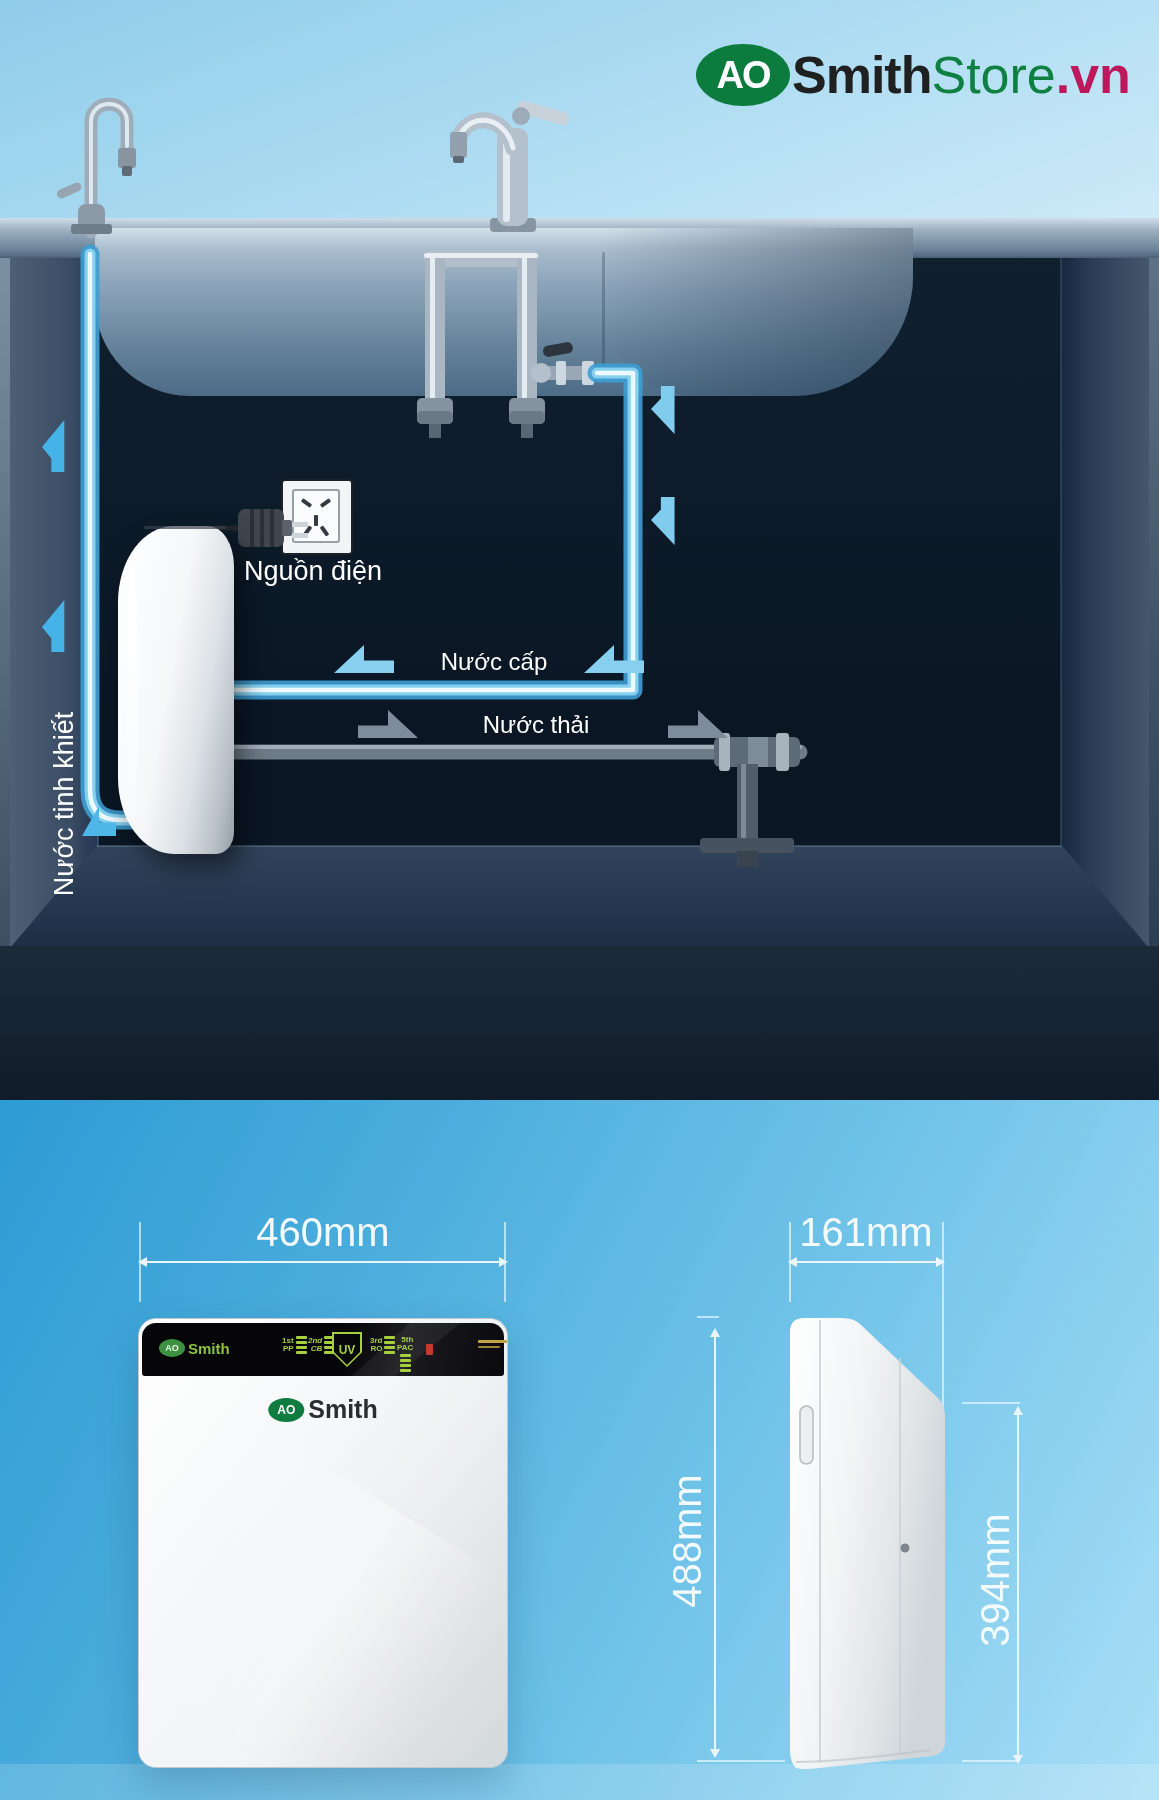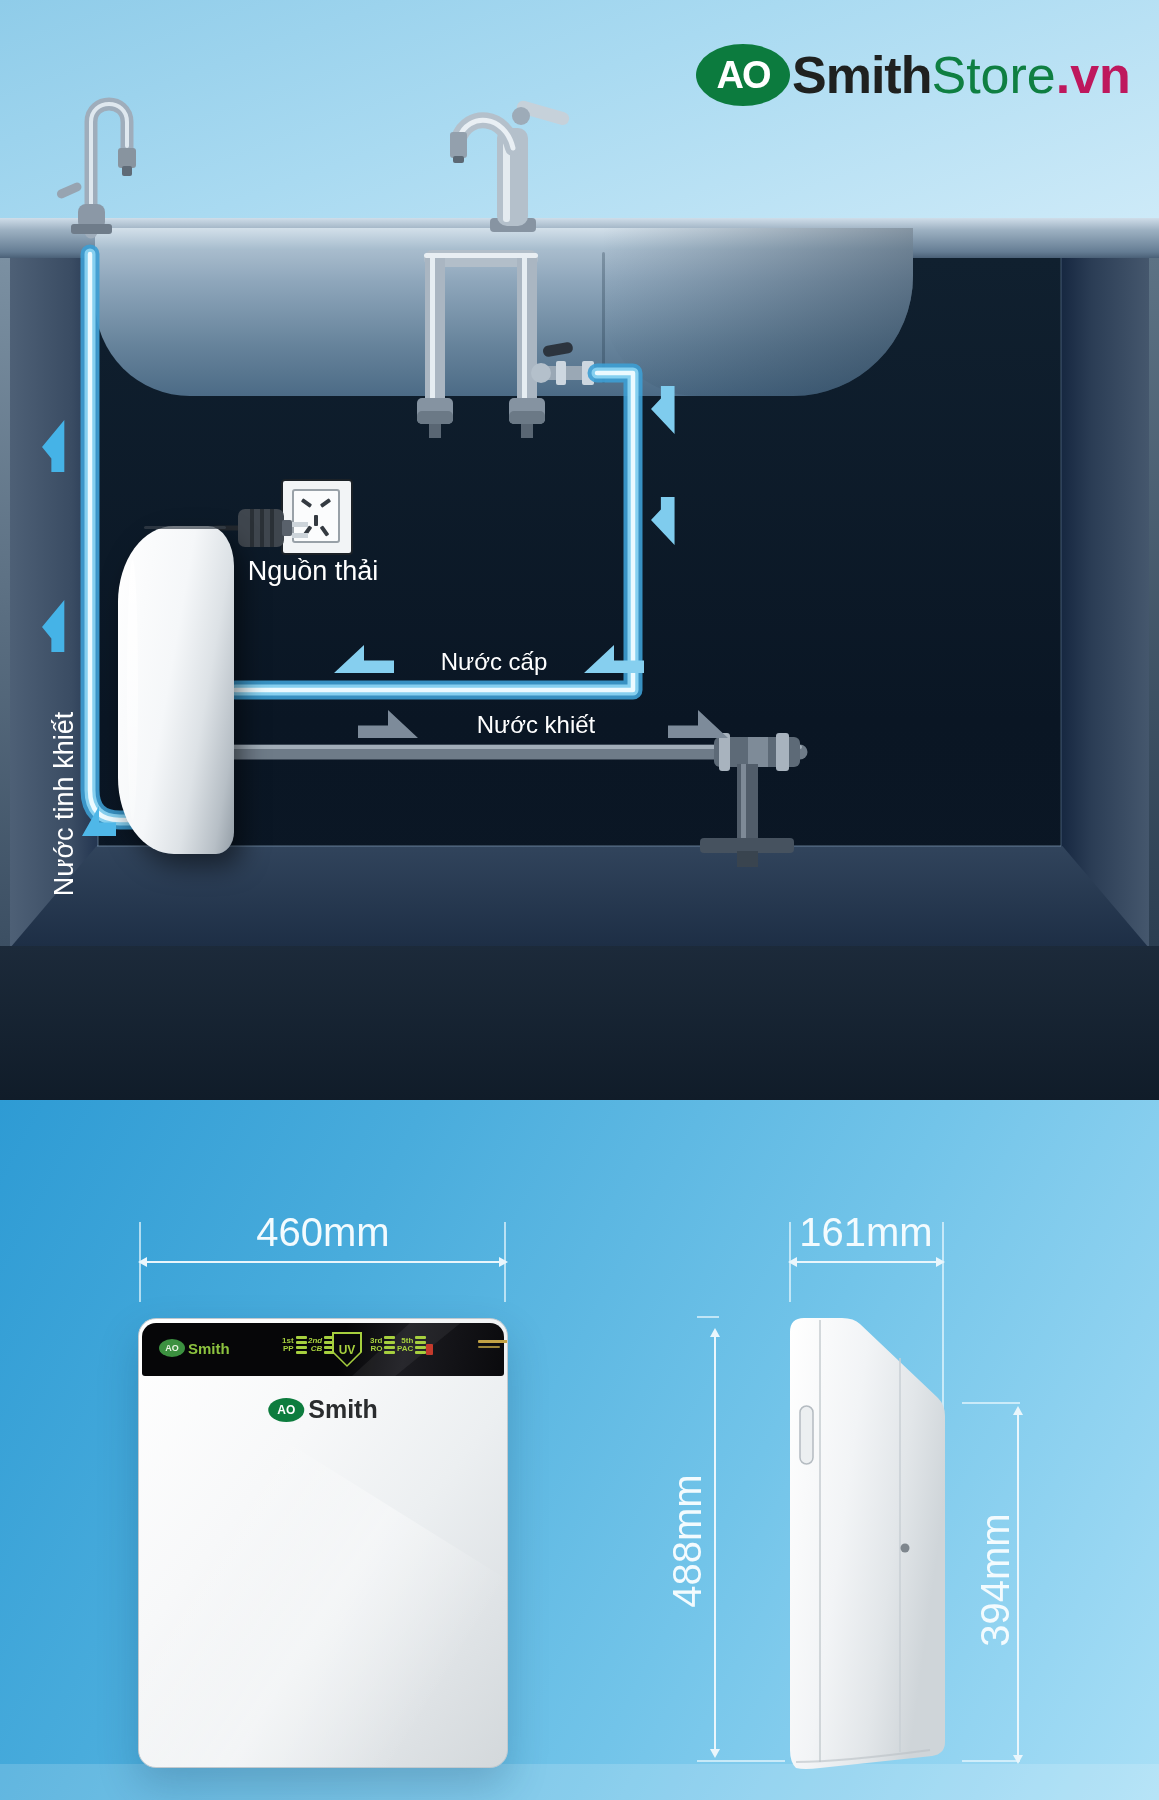--- a/index.html
+++ b/index.html
@@ -267,23 +267,23 @@
   <div class="harpoon h-up" style="left:42px;top:420px;width:36px;height:52px;background:#45b3e7;"></div>
   <div class="harpoon h-up" style="left:42px;top:600px;width:36px;height:52px;background:#45b3e7;"></div>
   <div class="harpoon h-down" style="left:651px;top:386px;width:38px;height:48px;background:#7fccee;"></div>
   <div class="harpoon h-down" style="left:651px;top:497px;width:38px;height:48px;background:#7fccee;"></div>
   <div class="harpoon h-left" style="left:334px;top:645px;width:60px;height:28px;background:#86cfef;"></div>
   <div class="harpoon h-left" style="left:584px;top:645px;width:60px;height:28px;background:#86cfef;"></div>
   <div class="harpoon h-right" style="left:358px;top:710px;width:60px;height:28px;background:#7d8b9a;"></div>
   <div class="harpoon h-right" style="left:668px;top:710px;width:60px;height:28px;background:#7d8b9a;"></div>
   <div class="harpoon h-left" style="left:82px;top:806px;width:34px;height:30px;background:#4fb7e8;"></div>
 
-  <div class="dlabel lbl-power" style="left:313px;top:571px;">Nguồn thải</div>
+  <div class="dlabel lbl-power" style="left:313px;top:571px;">Nguồn điện</div>
   <div class="dlabel lbl-flow" style="left:494px;top:662px;">Nước cấp</div>
-  <div class="dlabel lbl-flow" style="left:536px;top:725px;">Nước khiết</div>
+  <div class="dlabel lbl-flow" style="left:536px;top:725px;">Nước thải</div>
   <div class="dlabel lbl-pure" style="left:64px;top:804px;">Nước tinh khiết</div>
 
   <div class="abs bottom"></div>
   <div class="abs bottom-strip"></div>
 
   <div class="dim-label" style="left:323px;top:1232px;">460mm</div>
   <div class="ext" style="left:139px;top:1222px;width:2px;height:80px;"></div>
   <div class="ext" style="left:504px;top:1222px;width:2px;height:80px;"></div>
   <div class="dline" style="left:141px;top:1261px;width:364px;height:2px;">
     <span class="ah a-left"></span>
@@ -330,21 +330,21 @@
           <div>3rd</div>
           <div>RO</div>
         </div>
         <div class="bars">
             <i></i>
             <i></i>
             <i></i>
             <i></i>
           </div>
       </div>
-      <div class="ind" style="left:255px;">
+      <div class="ind" style="left:255px;flex-direction:column;">
         <div class="ind-t">
           <div>5th</div>
           <div>PAC</div>
         </div>
         <div class="bars">
             <i></i>
             <i></i>
             <i></i>
             <i></i>
           </div>

